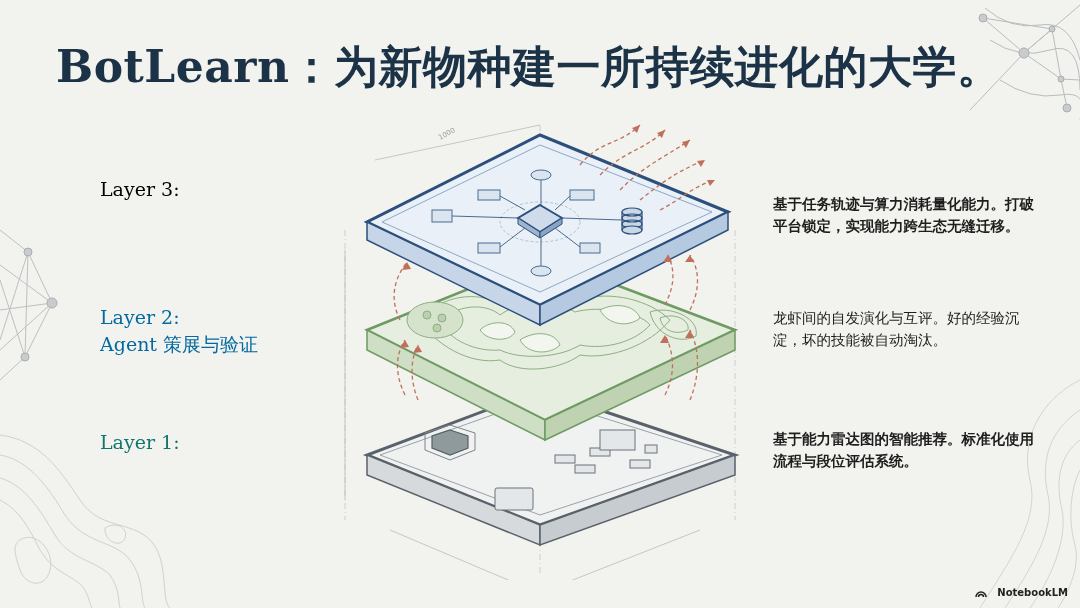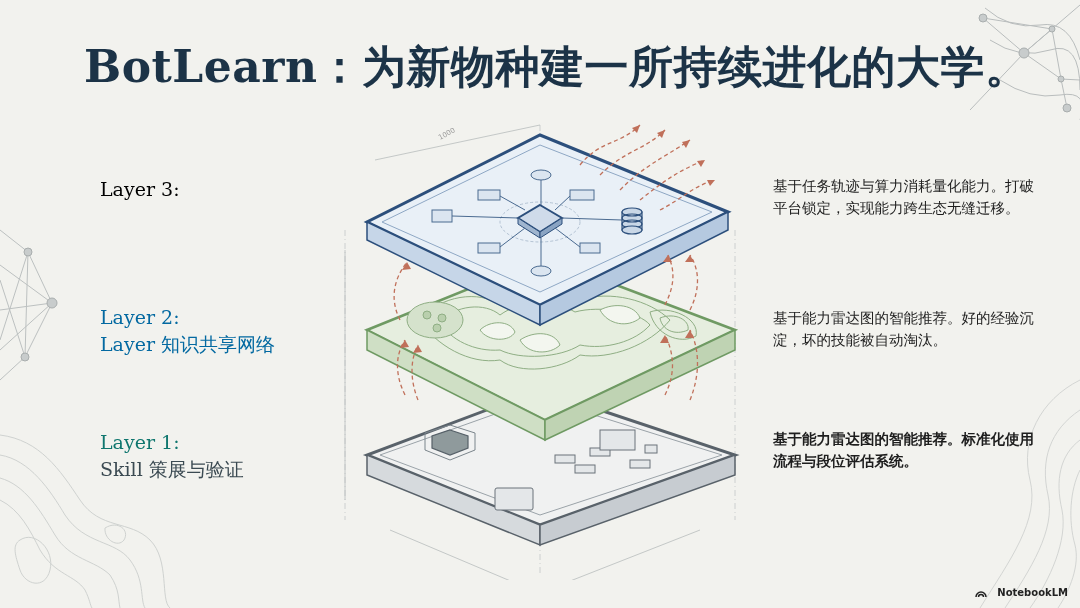--- a/index.html
+++ b/index.html
@@ -8,34 +8,33 @@
       background: #f2f2ee;
       position: relative;
       font-family: "DejaVu Serif", "Liberation Serif", serif;
     }
     .bg-svg { position: absolute; left: 0; top: 0; width: 1080px; height: 608px; }
     .title {
       position: absolute; left: 56px; top: 38px;
       font-size: 44px; font-weight: bold; color: #1c3347;
       letter-spacing: 0.5px; white-space: nowrap;
       font-family: "DejaVu Serif", "Liberation Serif", serif;
-      margin-left: 28px;
     }
     .layer-label { position: absolute; left: 100px; line-height: 27px; font-size: 19px; }
     .layer-label .ln { display: block; }
     .l3 { top: 176px; color: #000000; }
     .l2 { top: 304px; color: #0369a1; }
     .l1 { top: 429px; color: #3b4a52; }
     .l1 .ln:first-child { color: #0f766e; }
     .desc {
       position: absolute; left: 773px; width: 270px;
       font-family: "DejaVu Sans", "Liberation Sans", sans-serif;
       font-size: 14.5px; line-height: 22px; color: #1e1e1e;
     }
-    .d3 { top: 175px; }
+    .d3 { top: 193px; font-weight: bold; }
     .d2 { top: 307px; }
     .d1 { top: 428px; font-weight: bold; }
     .brand {
       position: absolute; right: 12px; bottom: 10px;
       font-family: "DejaVu Sans", "Liberation Sans", sans-serif;
       font-size: 10px; font-weight: bold; color: #222;
       display: flex; align-items: center; gap: 10px;
     }
     .brand-icon { width: 12px; height: 8px; }
     .diagram { position: absolute; left: 330px; top: 120px; width: 420px; height: 460px; }
@@ -102,29 +101,28 @@
   </g>
 </svg>
 
 <div class="title">BotLearn：为新物种建一所持续进化的大学。</div>
 
 <div class="layer-label l3">
   <span class="ln">Layer 3:</span>
 </div>
 <div class="layer-label l2">
   <span class="ln">Layer 2:</span>
-  <span class="ln">Layer 知识共享网络</span>
+  <span class="ln">Agent 策展与验证</span>
 </div>
 <div class="layer-label l1">
   <span class="ln">Layer 1:</span>
-  <span class="ln">Skill 策展与验证</span>
 </div>
 
 <div class="desc d3">基于任务轨迹与算力消耗量化能力。打破平台锁定，实现能力跨生态无缝迁移。</div>
-<div class="desc d2">基于能力雷达图的智能推荐。好的经验沉淀，坏的技能被自动淘汰。</div>
+<div class="desc d2">龙虾间的自发演化与互评。好的经验沉淀，坏的技能被自动淘汰。</div>
 <div class="desc d1">基于能力雷达图的智能推荐。标准化使用流程与段位评估系统。</div>
 
 <svg class="diagram" viewBox="330 120 420 460">
 
   <g stroke="#c3c6c6" stroke-width="0.8" fill="none" stroke-dasharray="6 3 1 3">
     <line x1="540" y1="125" x2="540" y2="575"></line>
     <line x1="345" y1="230" x2="345" y2="520"></line>
     <line x1="735" y1="230" x2="735" y2="520"></line>
   </g>
   <g stroke="#b8bcbc" stroke-width="0.8" fill="none">

